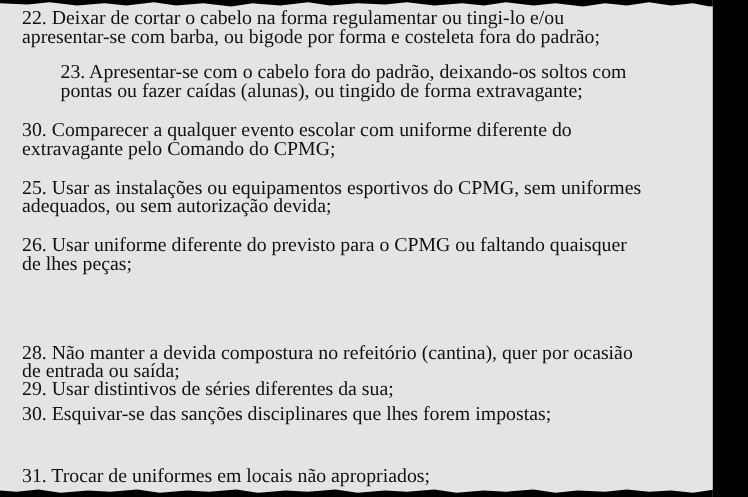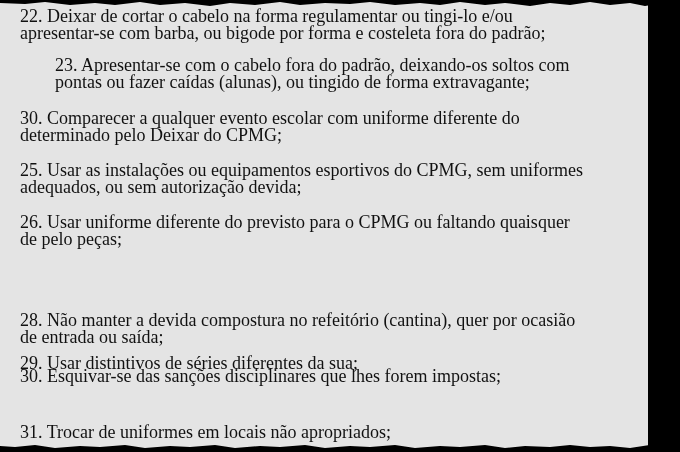--- a/index.html
+++ b/index.html
@@ -52,40 +52,40 @@
     <span class="line">apresentar-se com barba, ou bigode por forma e costeleta fora do padrão;</span>
   </div>
 
   <div class="item" style="top:57px;margin-left:35px;">
     <span class="line">23. Apresentar-se com o cabelo fora do padrão, deixando-os soltos com</span>
     <span class="line">pontas ou fazer caídas (alunas), ou tingido de forma extravagante;</span>
   </div>
 
   <div class="item" style="top:110px;">
     <span class="line">30. Comparecer a qualquer evento escolar com uniforme diferente do</span>
-    <span class="line">determinado pelo Deixar do CPMG;</span>
+    <span class="line">extravagante pelo Comando do CPMG;</span>
   </div>
 
   <div class="item" style="top:162px;">
     <span class="line">25. Usar as instalações ou equipamentos esportivos do CPMG, sem uniformes</span>
     <span class="line">adequados, ou sem autorização devida;</span>
   </div>
 
   <div class="item" style="top:214px;">
     <span class="line">26. Usar uniforme diferente do previsto para o CPMG ou faltando quaisquer</span>
-    <span class="line">de pelo peças;</span>
+    <span class="line">de lhes peças;</span>
   </div>
 
 
   <div class="item" style="top:312px;">
     <span class="line">28. Não manter a devida compostura no refeitório (cantina), quer por ocasião</span>
     <span class="line">de entrada ou saída;</span>
   </div>
 
-  <div class="item" style="top:355px;">
+  <div class="item" style="top:345px;">
     <span class="line">29. Usar distintivos de séries diferentes da sua;</span>
   </div>
 
   <div class="item" style="top:368px;">
     <span class="line">30. Esquivar-se das sanções disciplinares que lhes forem impostas;</span>
   </div>
 
   <div class="item" style="top:424px;">
     <span class="line">31. Trocar de uniformes em locais não apropriados;</span>
   </div>

